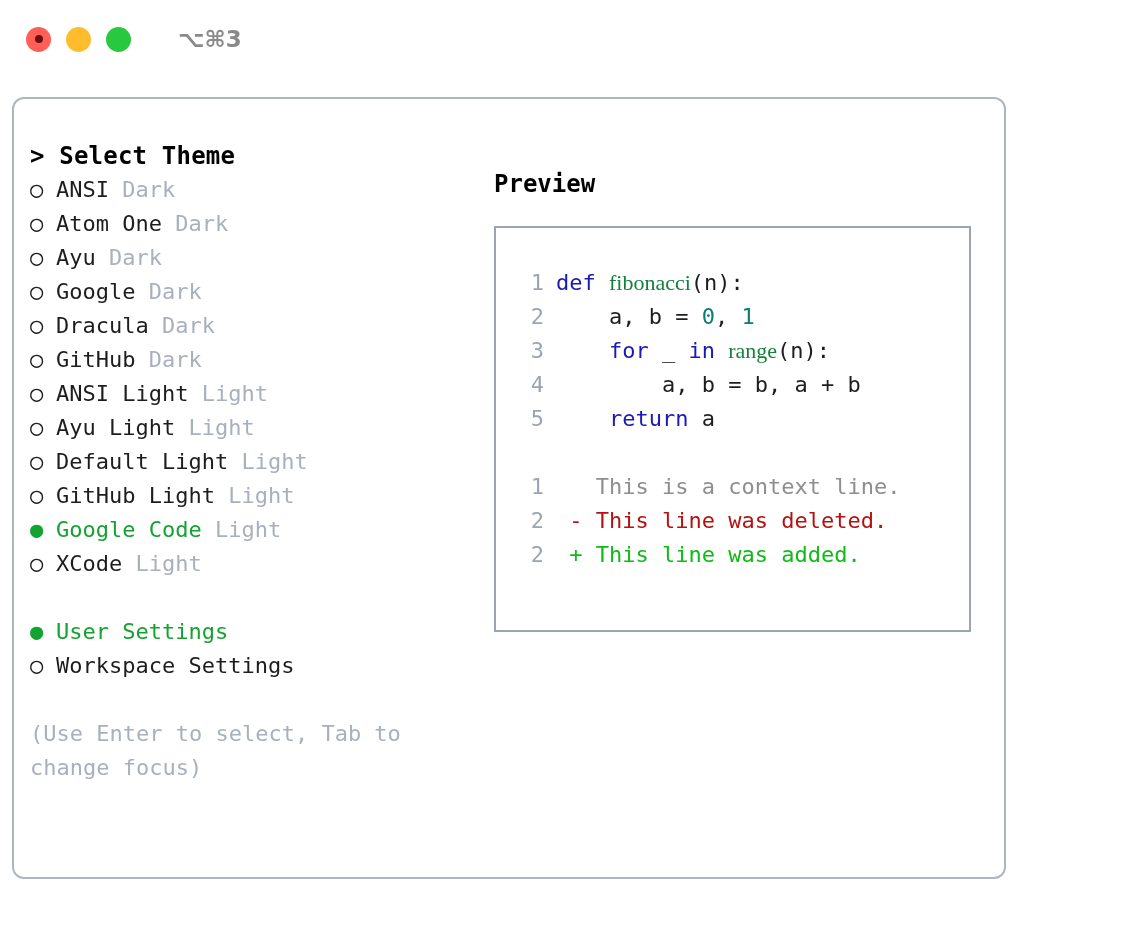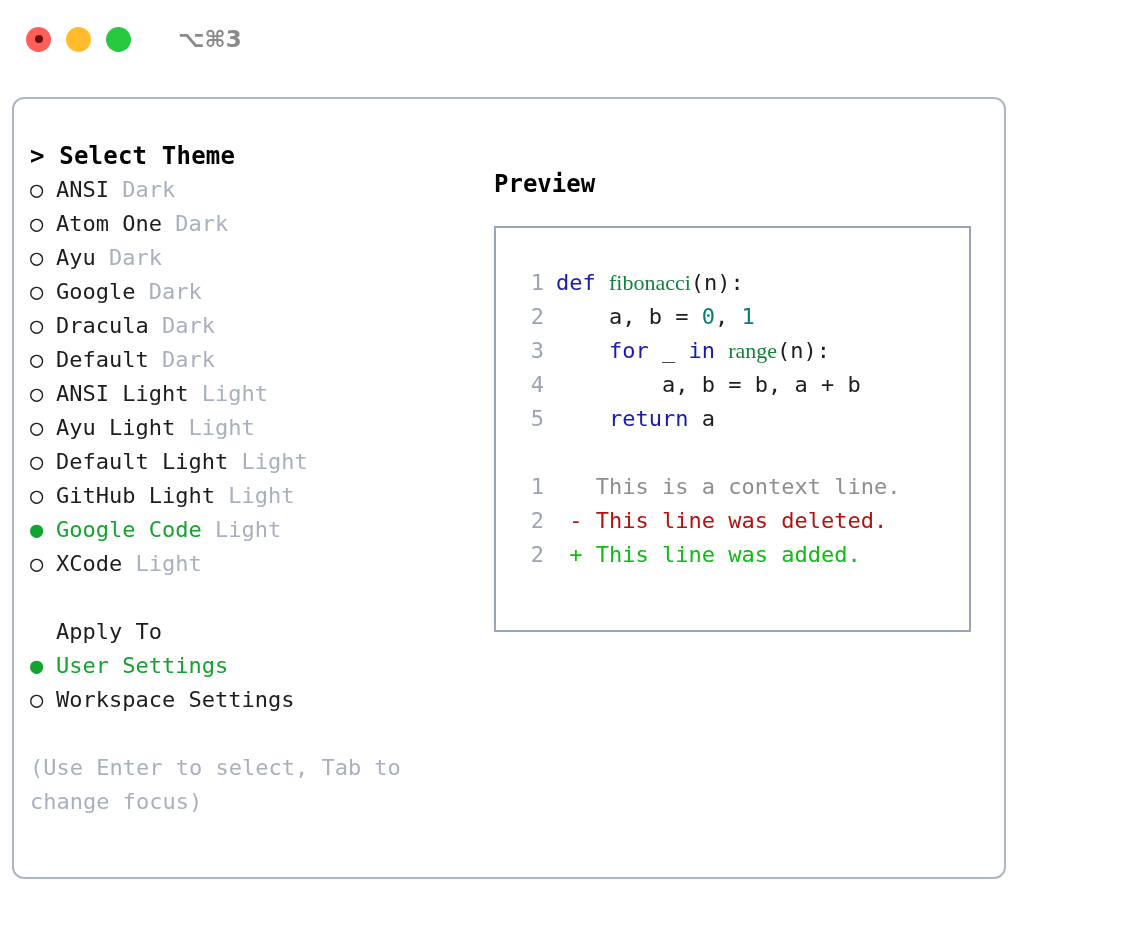--- a/index.html
+++ b/index.html
@@ -221,32 +221,31 @@
       <div class="left-col">
 
         <div class="list-head">&gt; Select Theme</div>
 
         <div id="theme-list">
             <div class="opt-row"><span class="bullet off">○</span><span class="opt-name">ANSI</span><span> </span><span class="opt-tag">Dark</span></div>
             <div class="opt-row"><span class="bullet off">○</span><span class="opt-name">Atom One</span><span> </span><span class="opt-tag">Dark</span></div>
             <div class="opt-row"><span class="bullet off">○</span><span class="opt-name">Ayu</span><span> </span><span class="opt-tag">Dark</span></div>
             <div class="opt-row"><span class="bullet off">○</span><span class="opt-name">Google</span><span> </span><span class="opt-tag">Dark</span></div>
             <div class="opt-row"><span class="bullet off">○</span><span class="opt-name">Dracula</span><span> </span><span class="opt-tag">Dark</span></div>
-            <div class="opt-row"><span class="bullet off">○</span><span class="opt-name">Default</span><span> </span><span class="opt-tag">Dark</span></div>
+            <div class="opt-row"><span class="bullet off">○</span><span class="opt-name">GitHub</span><span> </span><span class="opt-tag">Dark</span></div>
             <div class="opt-row"><span class="bullet off">○</span><span class="opt-name">ANSI Light</span><span> </span><span class="opt-tag">Light</span></div>
             <div class="opt-row"><span class="bullet off">○</span><span class="opt-name">Ayu Light</span><span> </span><span class="opt-tag">Light</span></div>
             <div class="opt-row"><span class="bullet off">○</span><span class="opt-name">Default Light</span><span> </span><span class="opt-tag">Light</span></div>
             <div class="opt-row"><span class="bullet off">○</span><span class="opt-name">GitHub Light</span><span> </span><span class="opt-tag">Light</span></div>
             <div class="opt-row"><span class="bullet on">●</span><span class="opt-name sel">Google Code</span><span> </span><span class="opt-tag">Light</span></div>
             <div class="opt-row"><span class="bullet off">○</span><span class="opt-name">XCode</span><span> </span><span class="opt-tag">Light</span></div>
           </div>
 
         <div class="section-spacer"></div>
 
-        <div class="sub-head">Apply To</div>
 
         <div id="apply-list">
             <div class="opt-row"><span class="bullet on">●</span><span class="opt-name sel">User Settings</span></div>
             <div class="opt-row"><span class="bullet off">○</span><span class="opt-name">Workspace Settings</span></div>
           </div>
 
         <div class="hint">(Use Enter to select, Tab to change focus)</div>
       </div>
 
       <div class="right-col">

